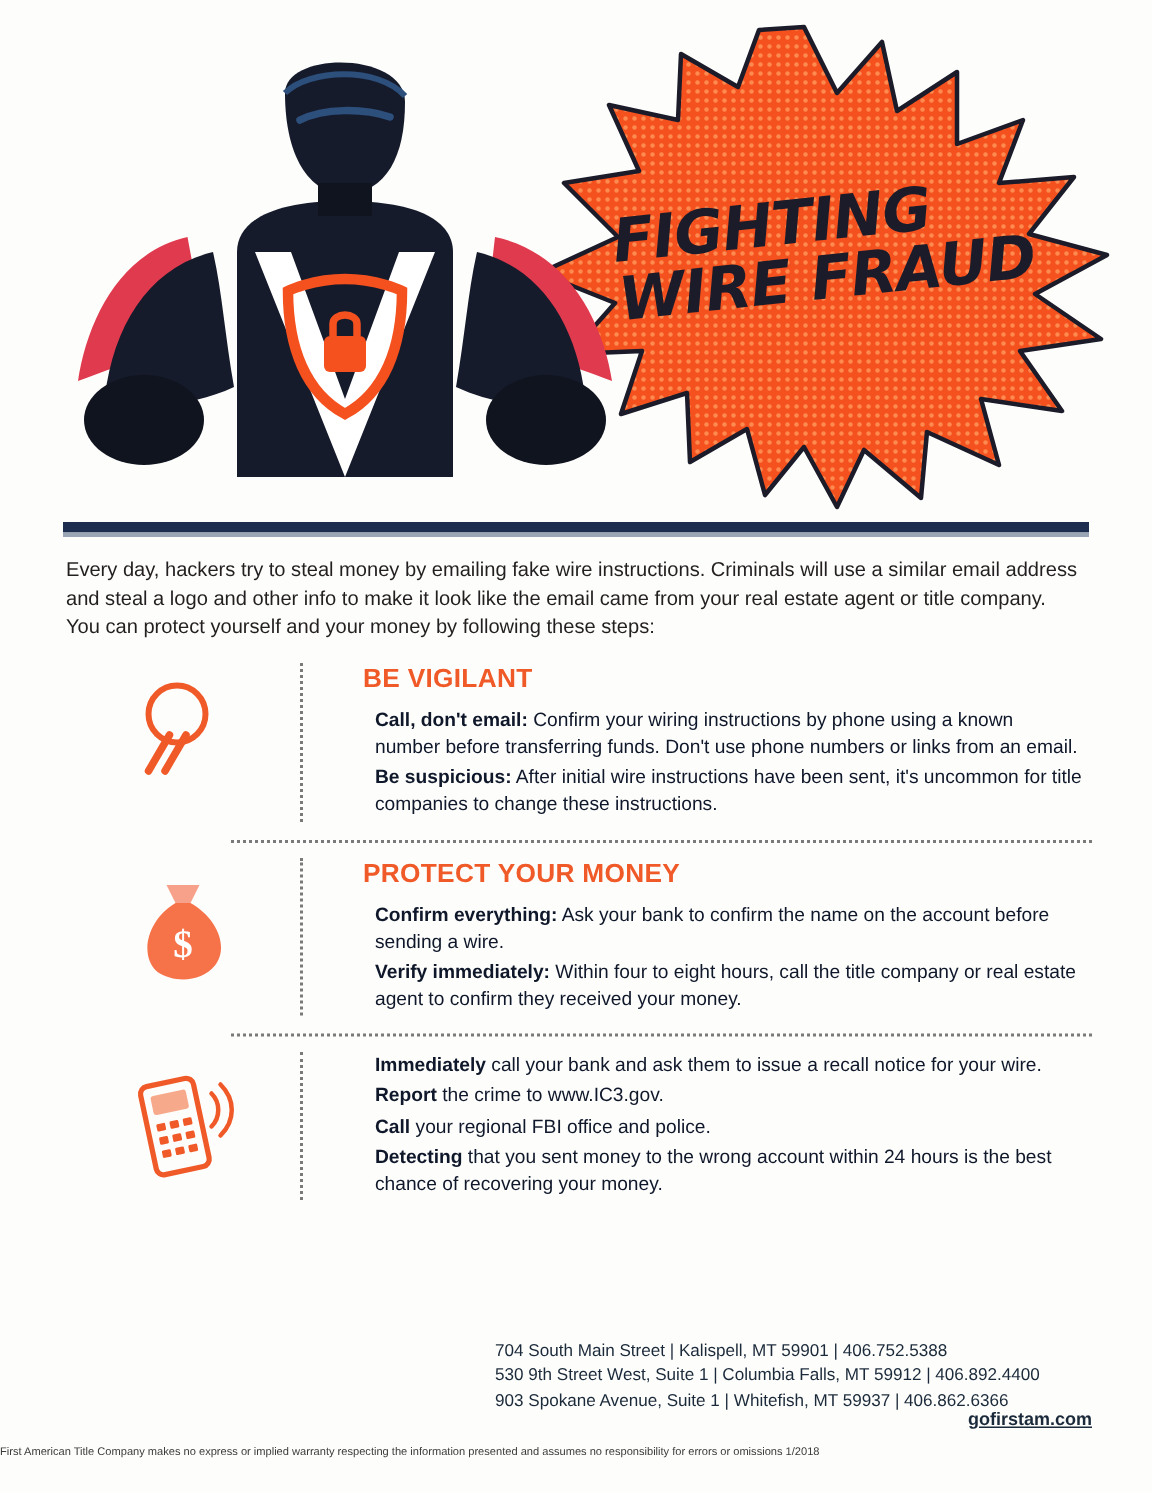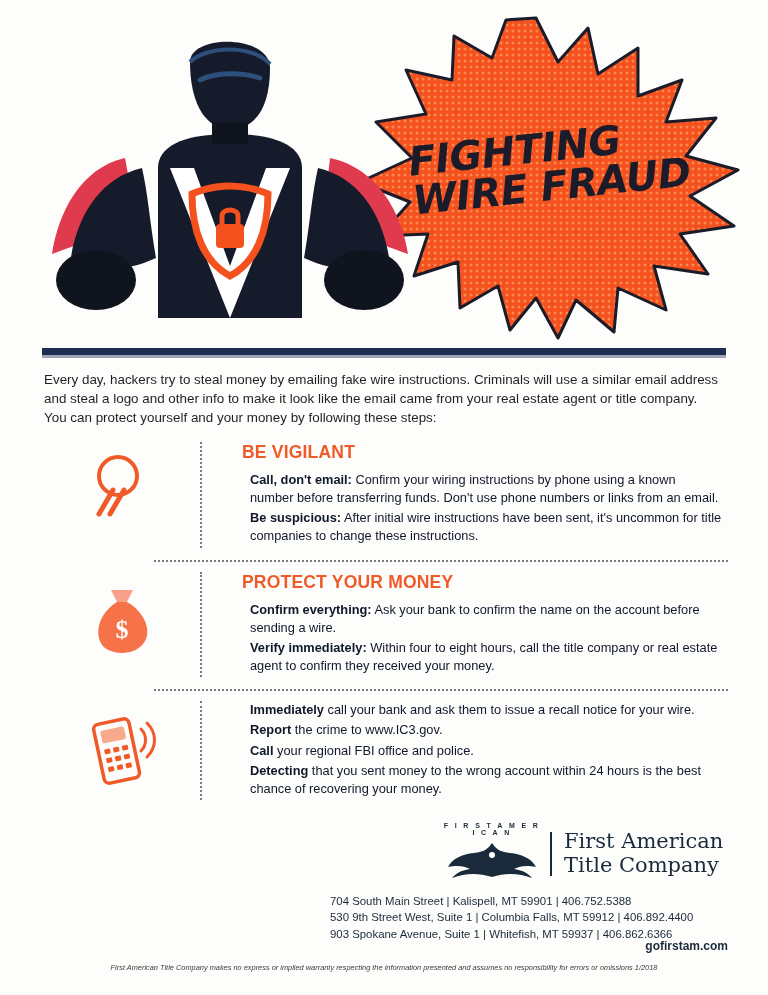--- a/index.html
+++ b/index.html
@@ -203,30 +203,29 @@
   }
   .web {
     position: absolute;
     left: 330px;
     top: 939px;
     width: 398px;
     text-align: right;
     font-size: 12px;
     font-weight: bold;
     color: #1b2a3a;
+    text-decoration: underline;
   }
   .disclaimer {
     position: absolute;
     left: 0;
     top: 963px;
     width: 768px;
-    text-align: center;
     font-size: 7.4px;
     color: #3a3a3a;
-    font-style: italic;
   }
 </style>
 </head>
 <body>
 
 <div class="page">
 
   <div class="hero">
 
     <div class="burst-wrap">
@@ -354,34 +353,20 @@
           <p><b>Report</b><span> the crime to www.IC3.gov.</span></p>
           <p><b>Call</b><span> your regional FBI office and police.</span></p>
           <p><b>Detecting</b><span> that you sent money to the wrong account within 24 hours is the best chance of recovering your money.</span></p>
         </div>
       </div>
     </div>
 
   </div>
 
 
-  <div class="logo-block">
-    <div class="eagle">
-      <div class="fa-top">F I R S T   A M E R I C A N</div>
-      <svg width="96" height="44" viewBox="0 0 96 44" aria-hidden="true">
-        <path d="M48,6 C44,12 40,15 30,16 C18,17 8,22 4,30 C14,28 20,29 26,32 C18,33 12,36 8,41 C22,36 34,36 48,40 C62,36 74,36 88,41 C84,36 78,33 70,32 C76,29 82,28 92,30 C88,22 78,17 66,16 C56,15 52,12 48,6 Z" fill="#1b2a3a"></path>
-        <circle cx="48" cy="18" r="3" fill="#fdfdfb"></circle>
-      </svg>
-    </div>
-    <div class="logo-divider"></div>
-    <div class="logo-name">
-      <div>First American</div>
-      <div>Title Company</div>
-    </div>
-  </div>
 
   <div class="addresses">
     <div>704 South Main Street  |  Kalispell, MT 59901  |  406.752.5388</div>
     <div>530 9th Street West, Suite 1  |  Columbia Falls, MT 59912  |  406.892.4400</div>
     <div>903 Spokane Avenue, Suite 1  |  Whitefish, MT 59937  |  406.862.6366</div>
   </div>
 
   <div class="web">gofirstam.com</div>
 
   <div class="disclaimer">First American Title Company makes no express or implied warranty respecting the information presented and assumes no responsibility for errors or omissions 1/2018</div>

